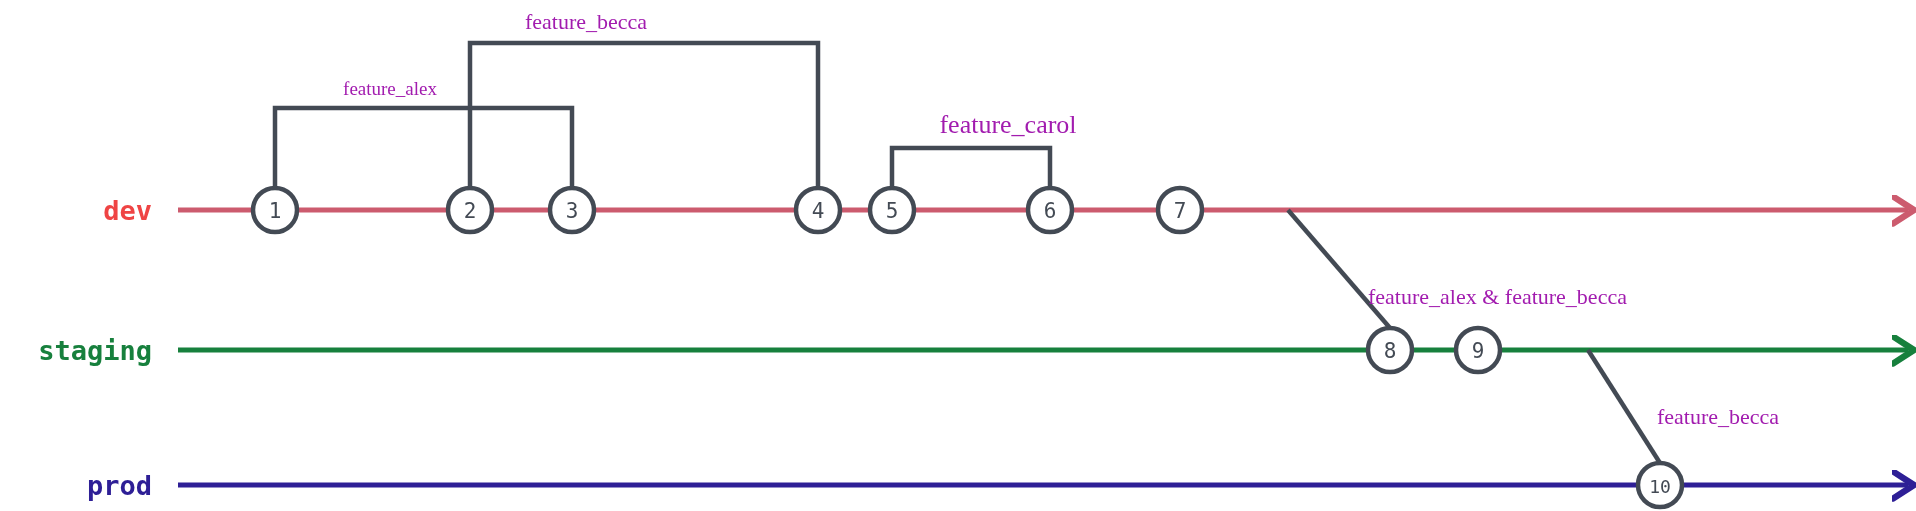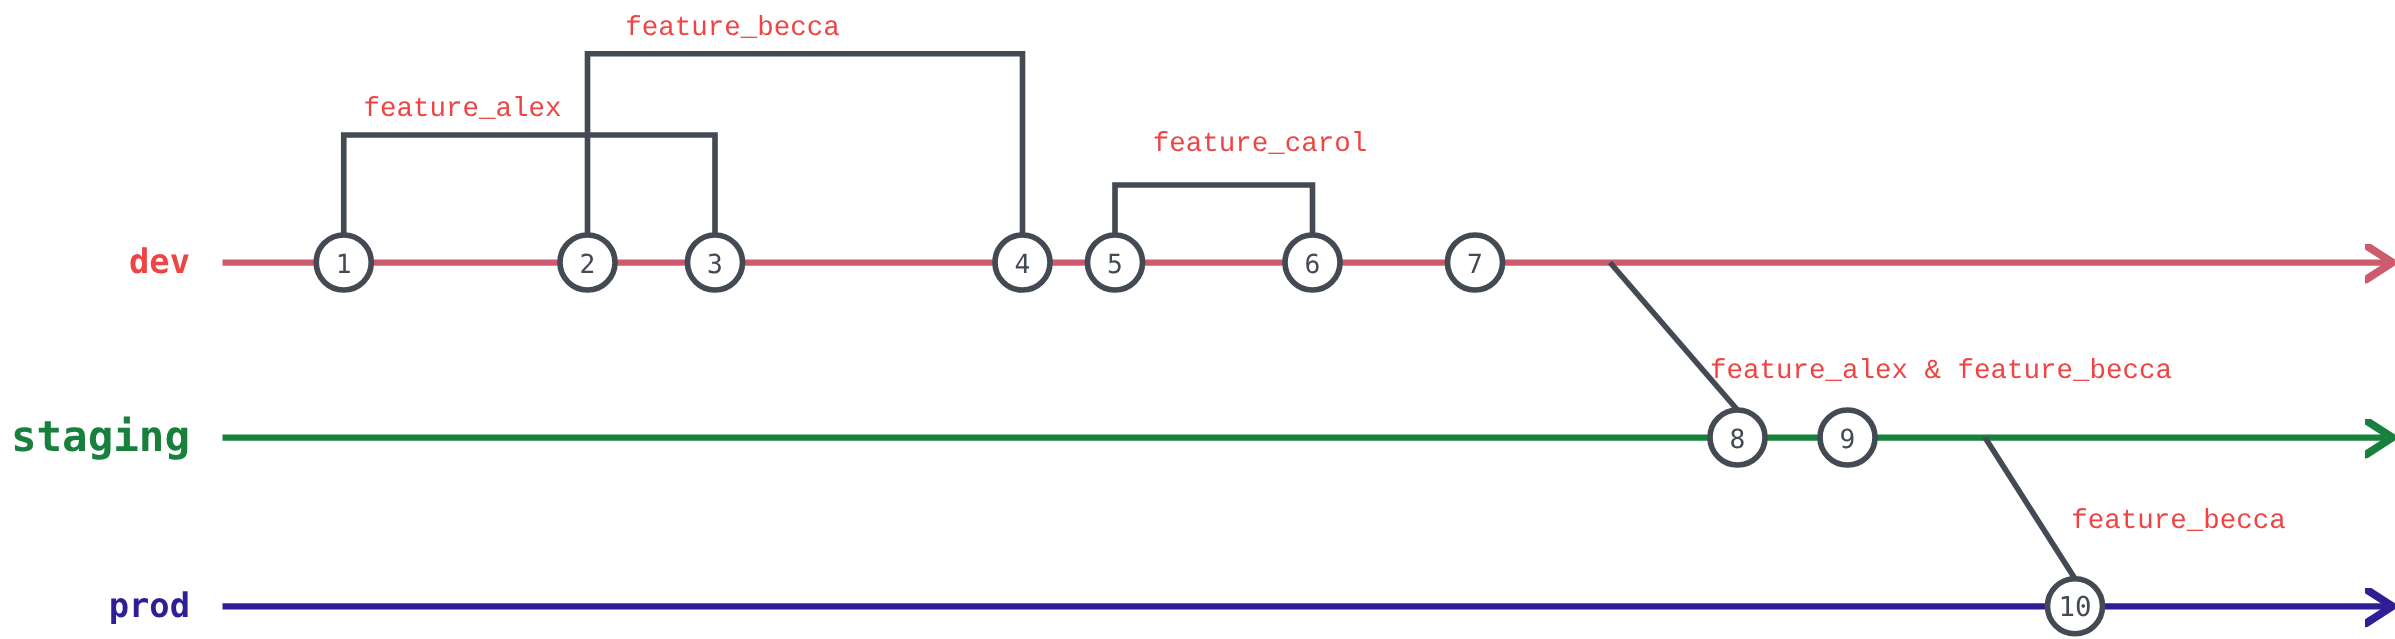--- a/index.html
+++ b/index.html
@@ -13,24 +13,24 @@
   #diagram{position:absolute;left:0;top:0;width:1916px;height:511px;}
   .branch-label{
     position:absolute;
     font-family:"DejaVu Sans Mono","Liberation Mono",monospace;
     font-weight:bold;
     white-space:nowrap;
     transform:translate(-100%,-50%);
   }
   .bracket-label, .merge-label{
     position:absolute;
-    font-family:Liberation Mono, monospace;
+    font-family:Liberation Serif, serif;
     font-weight:normal;
     white-space:nowrap;
-    color:#ef4444;
+    color:#a21caf;
     transform:translate(-50%,-100%);
   }
   .merge-label{transform:translate(0,-50%);}
   .node-num{
     position:absolute;
     font-family:"DejaVu Sans Mono","Liberation Mono",monospace;
     color:#434a54;
     white-space:nowrap;
     transform:translate(-50%,-50%);
     pointer-events:none;
@@ -77,32 +77,32 @@
         <circle cx="1050" cy="210" r="22" fill="#ffffff" stroke="#434a54" stroke-width="4.5"></circle>
         <circle cx="1180" cy="210" r="22" fill="#ffffff" stroke="#434a54" stroke-width="4.5"></circle>
         <circle cx="1390" cy="350" r="22" fill="#ffffff" stroke="#434a54" stroke-width="4.5"></circle>
         <circle cx="1478" cy="350" r="22" fill="#ffffff" stroke="#434a54" stroke-width="4.5"></circle>
         <circle cx="1660" cy="485" r="22" fill="#ffffff" stroke="#434a54" stroke-width="4.5"></circle>
       </g>
   </svg>
 
   <div id="overlay">
       <div class="branch-label" style="left: 152px; top: 210px; color: #ef4444; font-size: 27px;">dev</div>
-      <div class="branch-label" style="left: 152px; top: 350px; color: rgb(23, 128, 61); font-size: 34px; text-align: right;">staging</div>
+      <div class="branch-label" style="left: 152px; top: 350px; color: rgb(23, 128, 61); font-size: 27px; text-align: right;">staging</div>
       <div class="branch-label" style="left: 152px; top: 485px; color: rgb(46, 31, 150); font-size: 27px; text-align: center;">prod</div>
-      <div class="bracket-label" style="left: 370px; top: 100px; font-size: 22px;">feature_alex</div>
+      <div class="bracket-label" style="left: 390px; top: 100px; font-size: 19px;">feature_alex</div>
       <div class="bracket-label" style="left: 586px; top: 35px; font-size: 22px;">feature_becca</div>
-      <div class="bracket-label" style="left: 1008px; top: 128px; font-size: 22px;">feature_carol</div>
+      <div class="bracket-label" style="left: 1008px; top: 140px; font-size: 26px;">feature_carol</div>
       <div class="merge-label" style="left: 1368px; top: 297px; font-size: 22px;">feature_alex &amp; feature_becca</div>
       <div class="merge-label" style="left: 1657px; top: 417px; font-size: 22px;">feature_becca</div>
       <div class="node-num" style="left: 275px; top: 211px; font-size: 21px;">1</div>
       <div class="node-num" style="left: 470px; top: 211px; font-size: 21px;">2</div>
       <div class="node-num" style="left: 572px; top: 211px; font-size: 21px;">3</div>
       <div class="node-num" style="left: 818px; top: 211px; font-size: 21px;">4</div>
       <div class="node-num" style="left: 892px; top: 211px; font-size: 21px;">5</div>
       <div class="node-num" style="left: 1050px; top: 211px; font-size: 21px;">6</div>
       <div class="node-num" style="left: 1180px; top: 211px; font-size: 21px;">7</div>
       <div class="node-num" style="left: 1390px; top: 351px; font-size: 21px;">8</div>
       <div class="node-num" style="left: 1478px; top: 351px; font-size: 21px;">9</div>
-      <div class="node-num" style="left: 1660px; top: 486px; font-size: 22px;">10</div>
+      <div class="node-num" style="left: 1660px; top: 486px; font-size: 18px;">10</div>
     </div>
 
 </div>
 
 </body></html>

